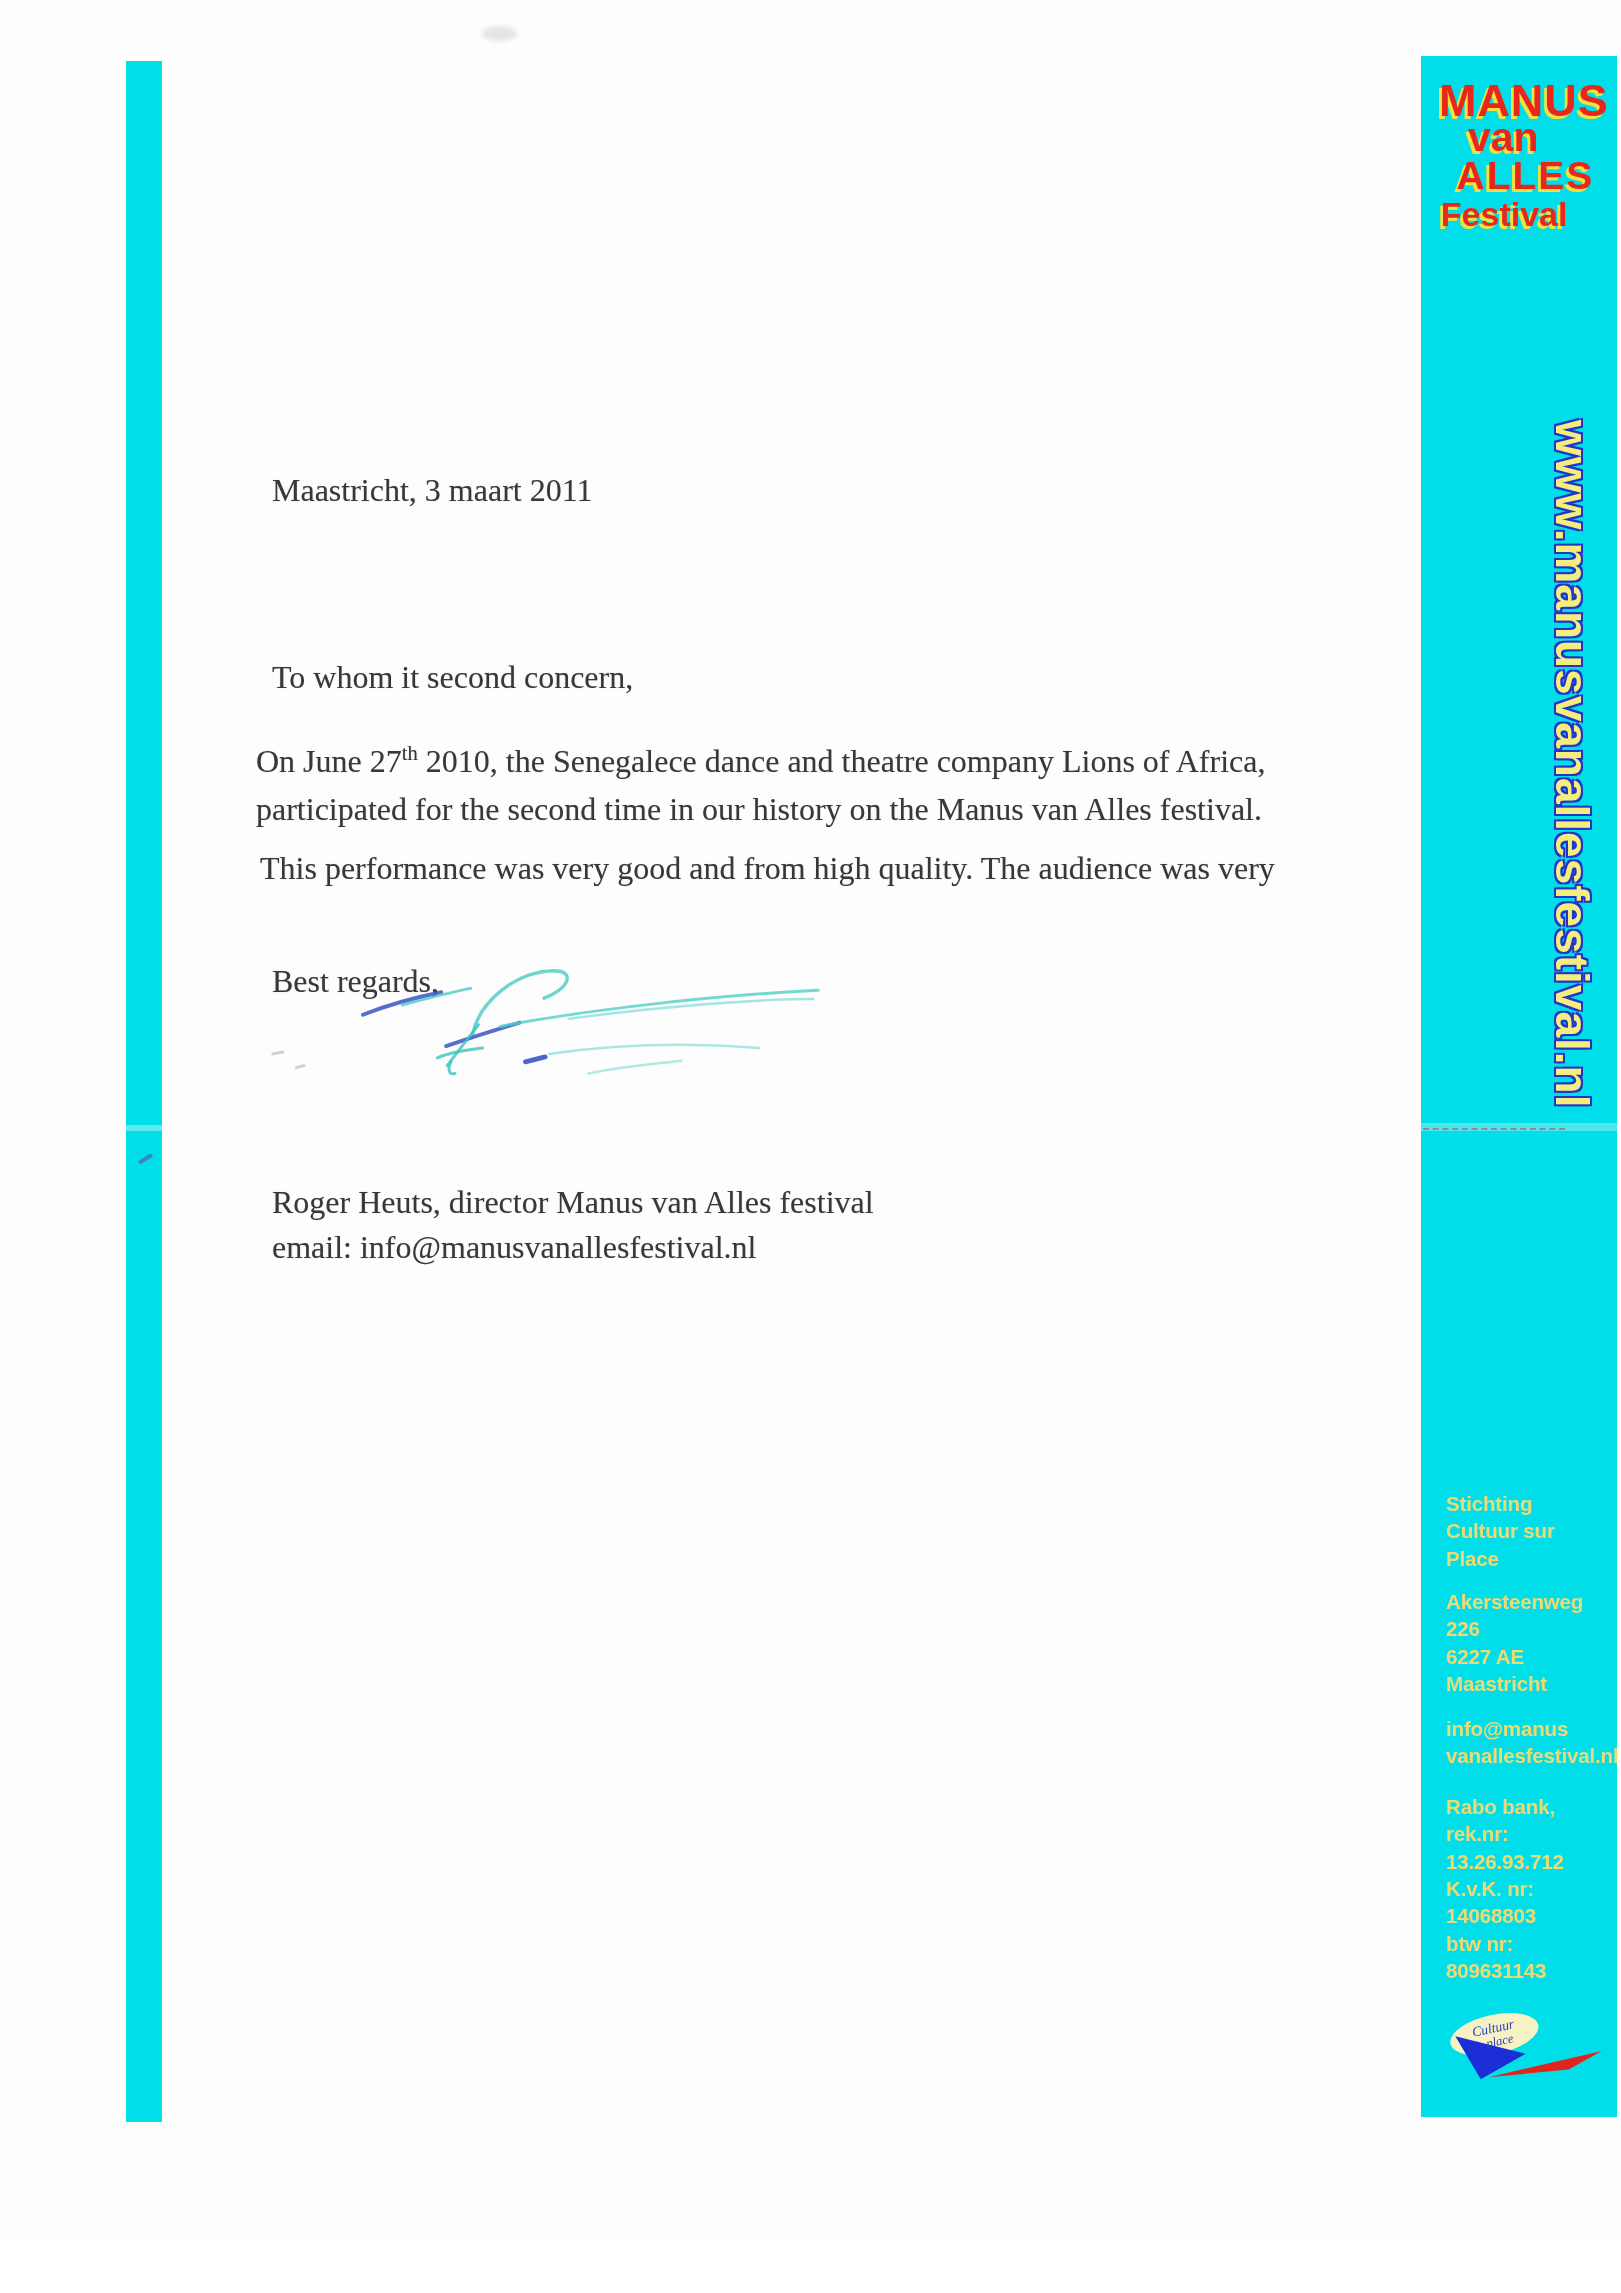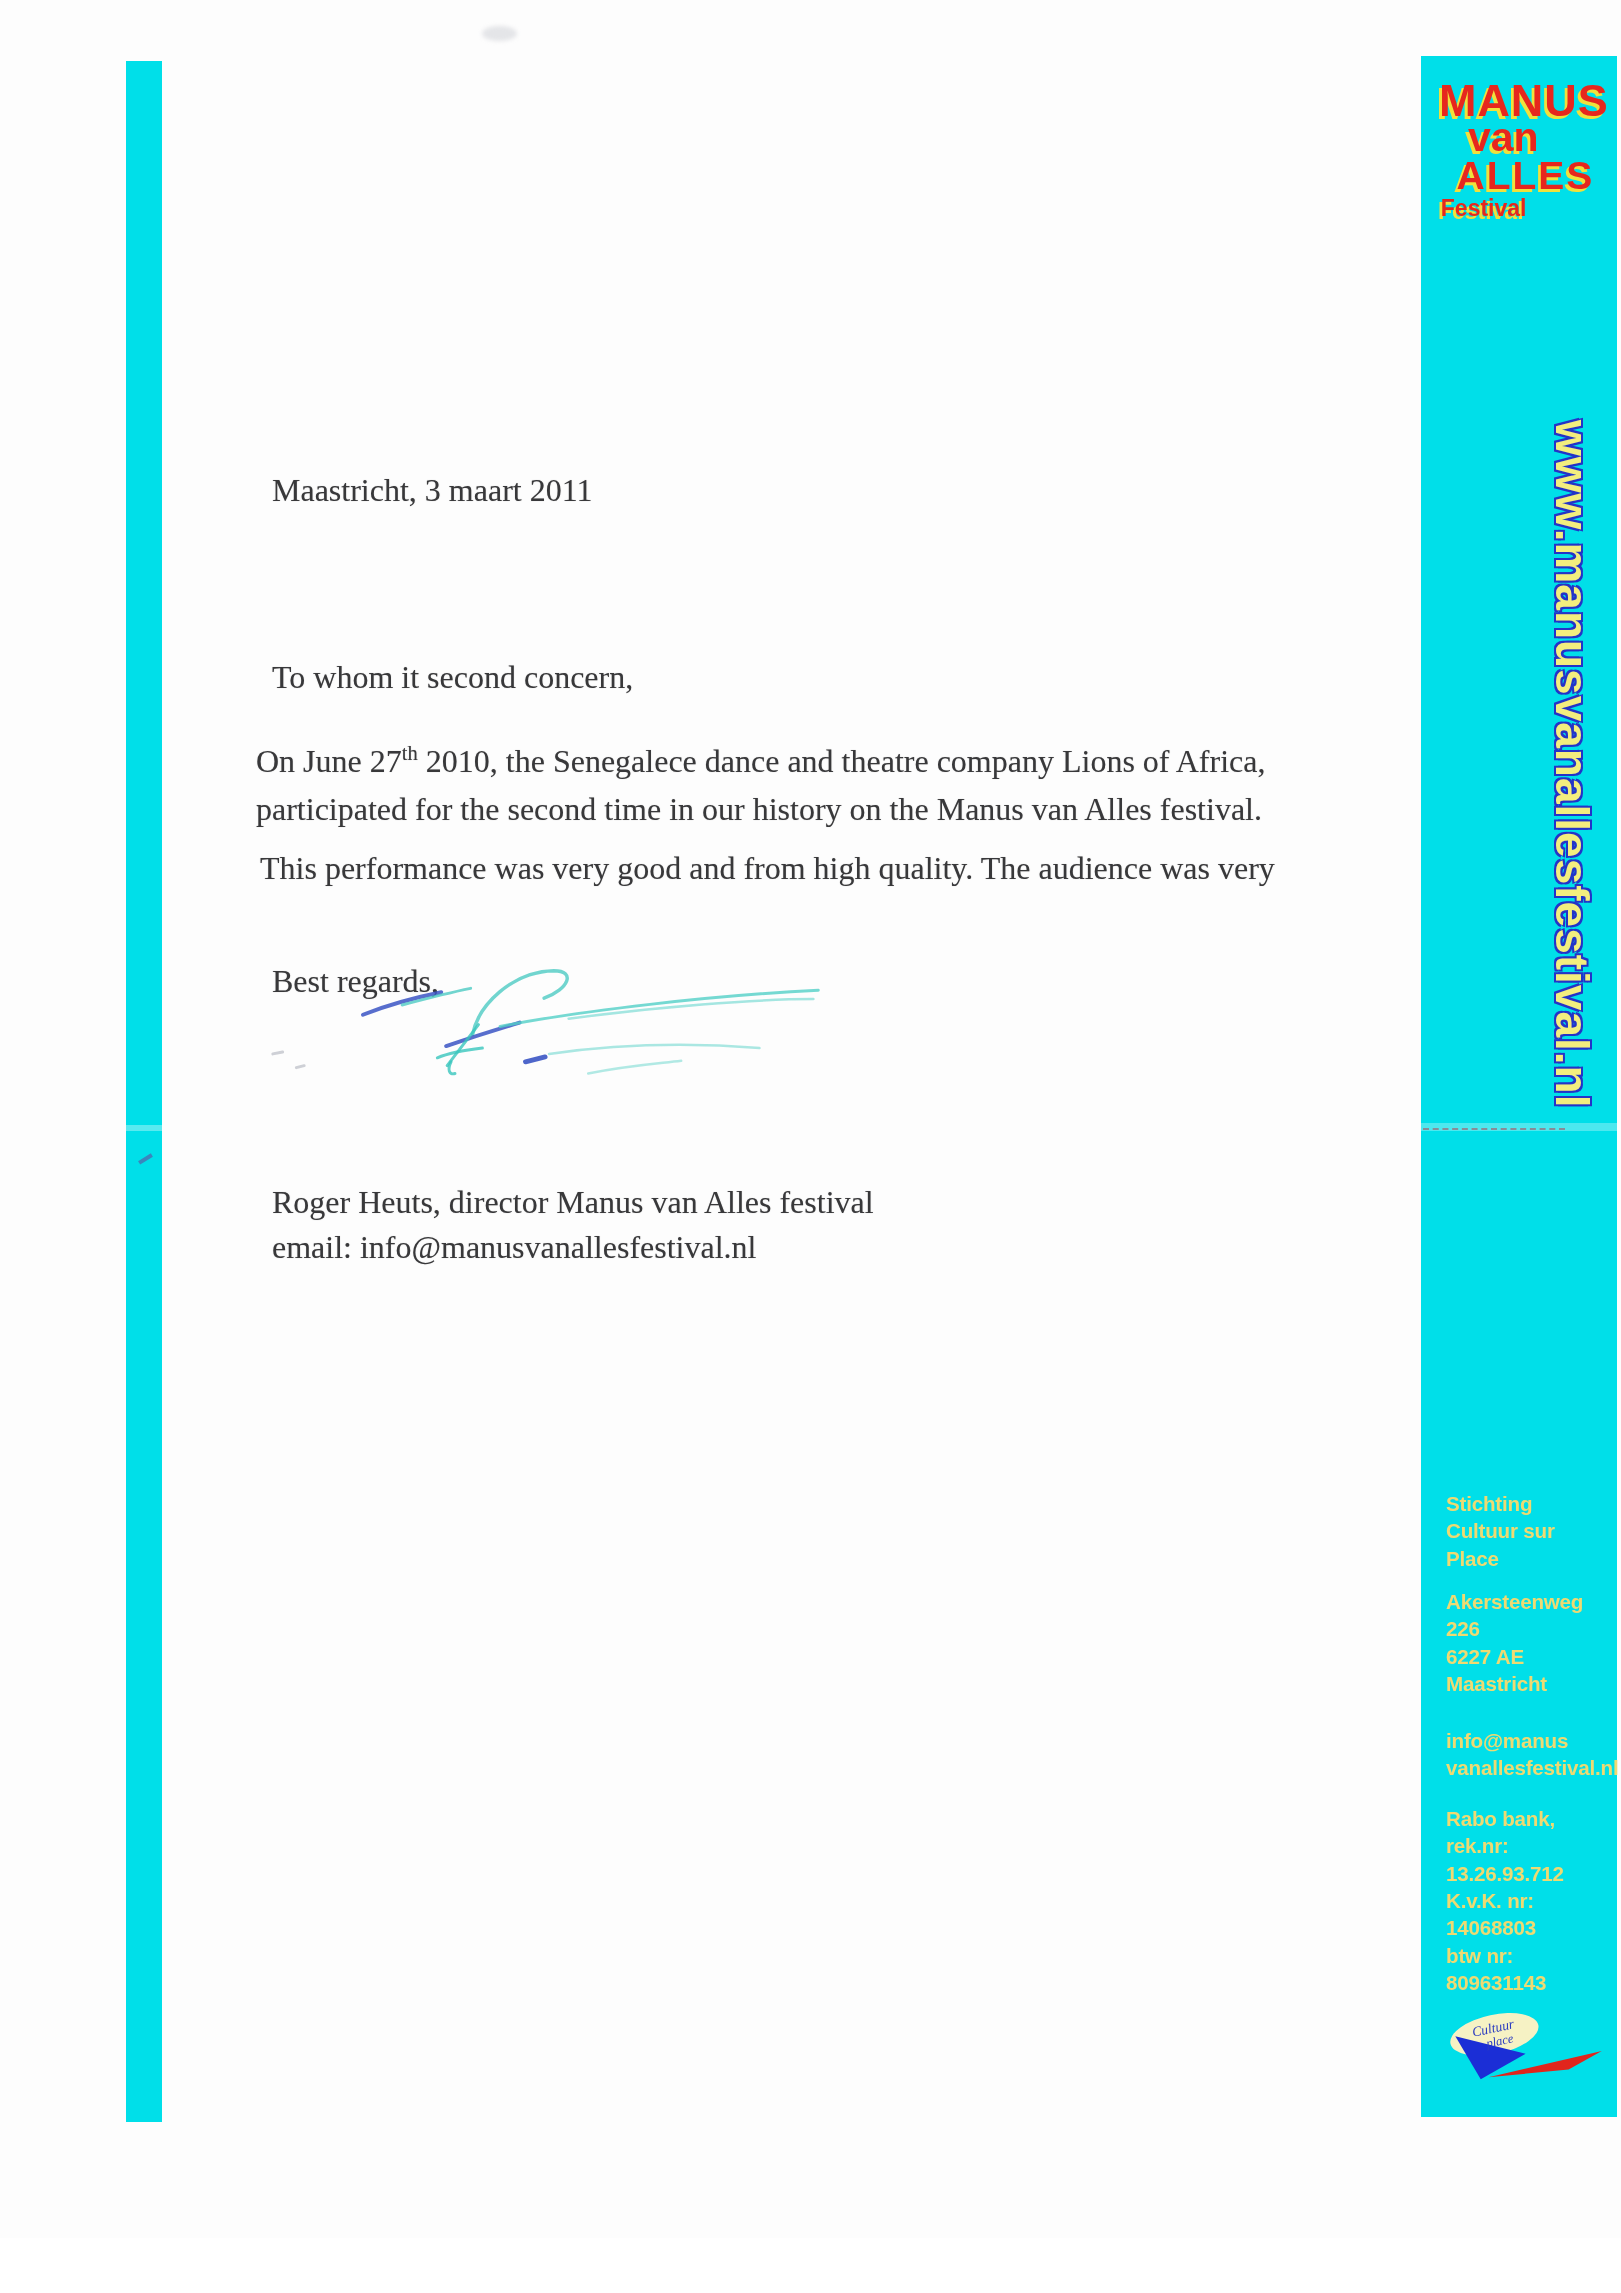--- a/index.html
+++ b/index.html
@@ -10,21 +10,21 @@
   
   .left-stripe{left:126px;top:61px;width:36px;height:2061px;background:#00dfe9;}
   .right-column{left:1421px;top:56px;width:196px;height:2061px;background:#00dfe9;}
 
   
   .logo{left:1433px;top:78px;width:182px;color:#e6271e;font-family:"Liberation Sans", sans-serif;
         font-weight:bold;text-shadow:-2.9px 2.9px 0 #f0e13c;line-height:1;}
   .logo-l1{font-size:45px;letter-spacing:1px;padding-left:5.9px;}
   .logo-l2{font-size:41px;padding-left:35px;margin-top:-5.9px;}
   .logo-l3{font-size:39px;letter-spacing:2px;padding-left:23.5px;margin-top:-2px;}
-  .logo-l4{font-size:23px;padding-left:7.8px;margin-top:2px;}
+  .logo-l4{font-size:34px;padding-left:7.8px;margin-top:2px;}
 
   
   .vurl{left:1545px;top:420px;height:843px;writing-mode:vertical-rl;text-orientation:mixed;
         font-family:"Liberation Sans", sans-serif;font-weight:bold;font-size:46px;letter-spacing:1px;
         color:#f3ee7e;
         text-shadow:2px 2px 0 #2433c8,-2px -2px 0 #2433c8,2px -2px 0 #2433c8,-2px 2px 0 #2433c8;}
 
   
   .ink{color:#38383a;text-shadow:0 0 1px rgba(60,60,60,.35);}
   .date{left:272px;top:472px;font-size:32px;white-space:nowrap;}
@@ -33,21 +33,21 @@
   .para2{left:260px;top:845px;font-size:32px;line-height:46px;}
   .closing{left:272px;top:963px;font-size:32px;white-space:nowrap;}
   .signoff{left:272px;top:1180px;font-size:32px;line-height:45px;}
   .pline{white-space:nowrap;}
   sup{font-size:20.6px;}
 
   
   .contact{left:1446px;top:1490px;width:169px;font-family:"Liberation Sans", sans-serif;
            font-weight:bold;font-size:20.6px;line-height:27.4px;color:#eeda72;letter-spacing:-0.2px;}
   .contact .sect-org{margin-bottom:15.7px;}
-  .contact .sect-addr{margin-bottom:29px;}
+  .contact .sect-addr{margin-bottom:17px;}
   .contact .sect-email{margin-bottom:23.5px;}
   .sb-line{white-space:nowrap;}
 
   
   .fold-band-column{left:1421px;top:1123px;width:196px;height:7.8px;background:rgba(255,255,255,.30);}
   .fold-dashes{left:1423px;top:1128px;width:142px;height:0;border-top:2.9px dashed rgba(186,64,80,.55);}
   .fold-band-stripe{left:126px;top:1125px;width:36px;height:5.9px;background:rgba(255,255,255,.35);}
   .stripe-tick{left:138px;top:1157px;width:14.7px;height:3.9px;background:#4a6fb0;opacity:.8;
                transform:rotate(-32deg);}
   .smudge-top{left:482px;top:25.5px;width:35px;height:15.7px;background:rgba(178,180,190,.32);

